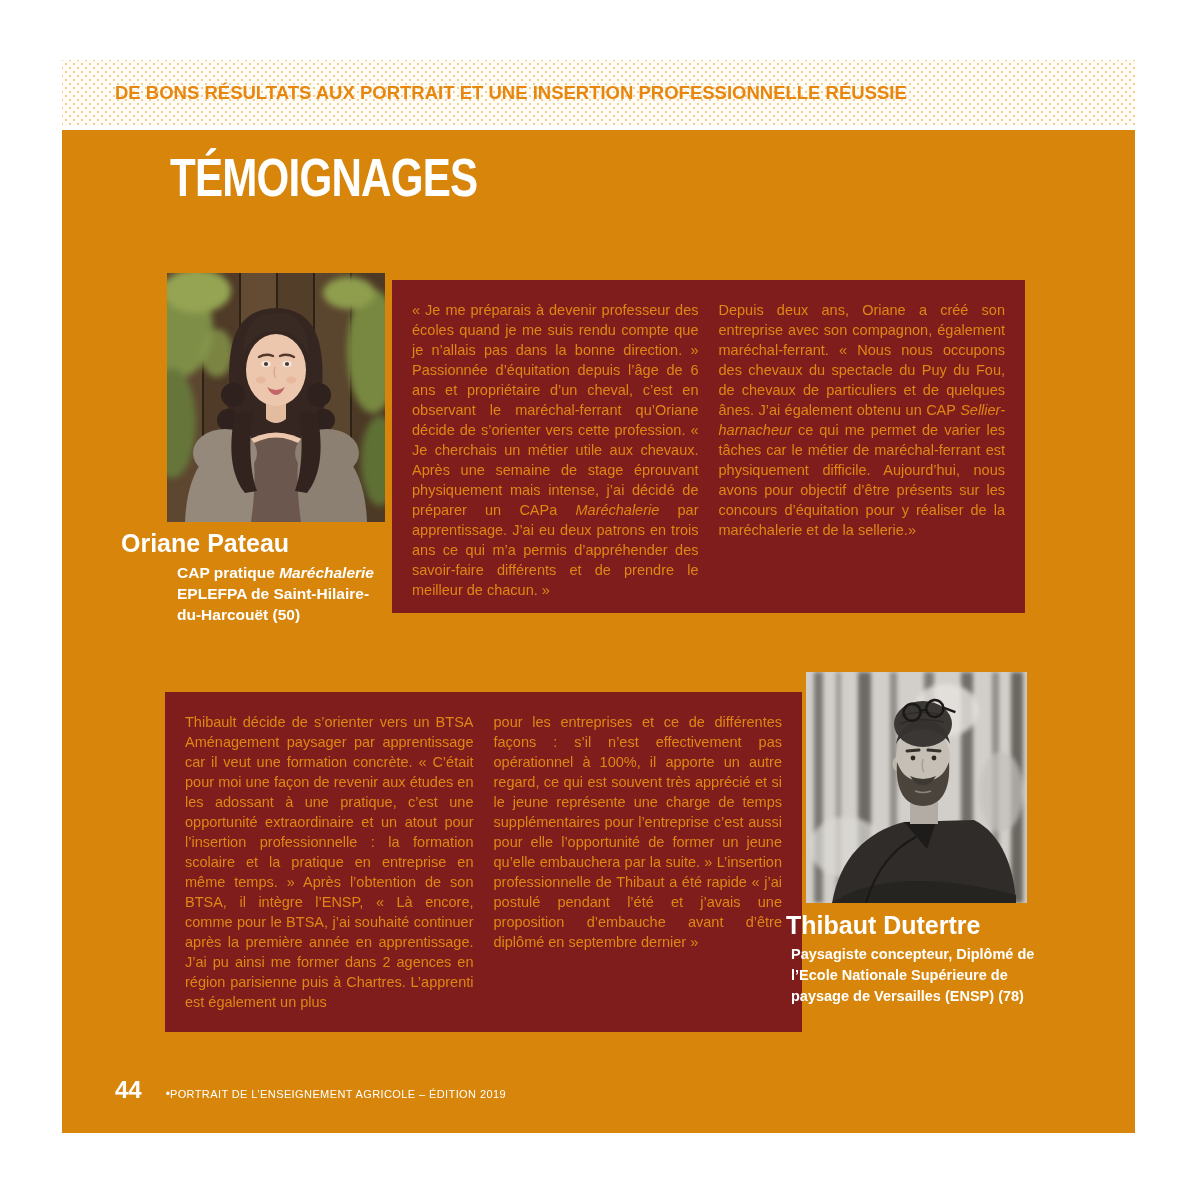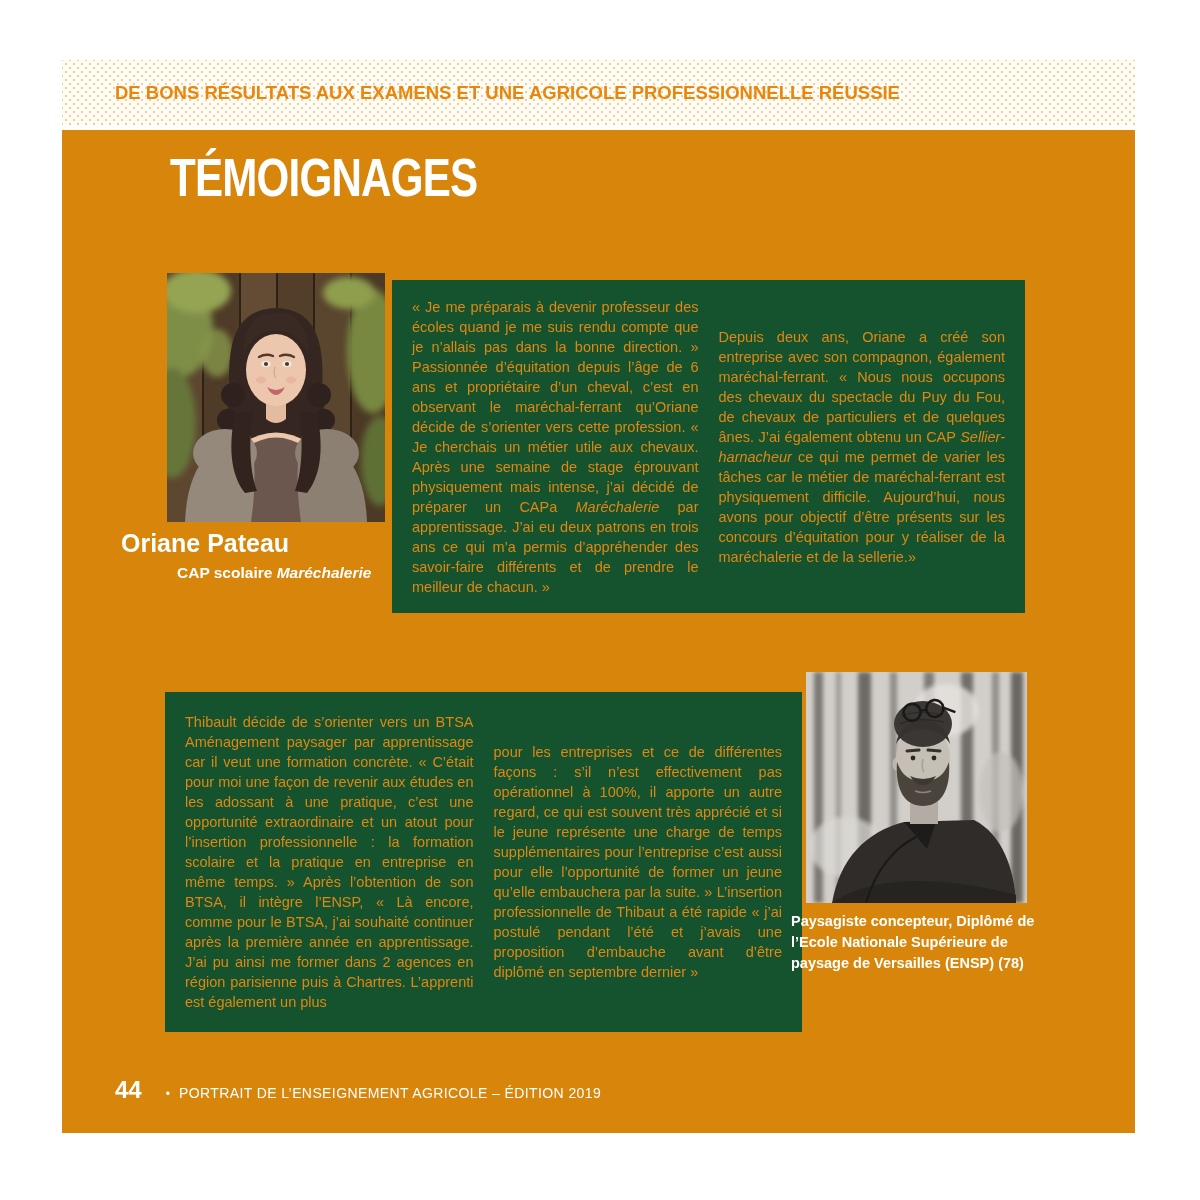--- a/index.html
+++ b/index.html
@@ -29,22 +29,22 @@
   .title{
     position:absolute;left:108px;top:16px;margin:0;color:#ffffff;
     font-size:54px;font-weight:bold;letter-spacing:-1px;
     transform:scaleX(0.78);transform-origin:left top;white-space:nowrap;
   }
   .photo{position:absolute;line-height:0;margin:0;}
   .photo svg{display:block;}
   .photo1{left:105px;top:143px;width:218px;height:249px;}
   .photo2{left:744px;top:542px;width:221px;height:231px;}
   .cream{
-    position:absolute;background:#14532d;box-sizing:border-box;
-    display:flex;gap:20px;padding:34px 20px;align-items:center;
+    position:absolute;background:#7f1d1d;box-sizing:border-box;
+    display:flex;gap:20px;padding:20px 20px;
   }
   .cream1{left:330px;top:150px;width:633px;height:333px;}
   .cream2{left:103px;top:542px;width:637px;height:340px;margin-top:20px;}
   .col{
     flex:1;color:#df8714;font-size:14.5px;line-height:20px;
     text-align:justify;
   }
   .col em{font-style:italic;}
   .cap{position:absolute;text-align:left;color:#ffffff;}
   .cap1{left:59px;top:399px;width:310px;}
@@ -53,29 +53,29 @@
   .cap .ln{font-weight:bold;font-size:15px;line-height:21px;margin:0 auto;}
   .cap1 .ln{width:198px;font-size:15.5px;}
   .cap2 .ln{width:250px;font-size:14.5px;}
   .cap .ln em{font-style:italic;}
   .footerrow{
     position:absolute;left:53px;top:946px;display:flex;align-items:baseline;
     color:#ffffff;
   }
   .pgnum{font-size:24px;font-weight:bold;}
   .fbullet{font-size:12px;margin-left:24px;}
-  .ftext{font-size:14px;margin-left:9px;letter-spacing:0.4px;white-space:nowrap;}
+  .ftext{font-size:11px;letter-spacing:0.4px;white-space:nowrap;}
 </style>
 </head>
 <body>
 
 <div class="page">
 
   <div class="band">
-    <span class="eyebrow">DE BONS RÉSULTATS AUX EXAMENS ET UNE AGRICOLE PROFESSIONNELLE RÉUSSIE</span>
+    <span class="eyebrow">DE BONS RÉSULTATS AUX PORTRAIT ET UNE INSERTION PROFESSIONNELLE RÉUSSIE</span>
   </div>
 
   <div class="orange">
 
     <h1 class="title">TÉMOIGNAGES</h1>
 
     <figure class="photo photo1">
       <svg width="218" height="249" viewBox="0 0 218 249">
         <defs>
           <filter id="blA" x="-40%" y="-40%" width="180%" height="180%">
@@ -145,21 +145,21 @@
         <ellipse cx="124" cy="107" rx="5" ry="3.4" fill="#e5ac92" opacity="0.55"></ellipse>
         <path d="M100 114 Q109 120 118 114 Q114 122 109 122 Q104 122 100 114 Z" fill="#c2666a"></path>
 
         <path d="M68 140 C60 180 66 205 78 220 L90 218 C82 196 82 164 86 138 Z" fill="#32231f"></path>
         <path d="M150 140 C158 180 152 205 140 220 L128 218 C136 196 136 164 132 138 Z" fill="#32231f"></path>
       </svg>
     </figure>
 
     <div class="cap cap1">
       <div class="nm">Oriane Pateau</div>
-      <div class="ln"><span>CAP scolaire </span><em>Maréchalerie</em><br></div>
+      <div class="ln"><span>CAP pratique </span><em>Maréchalerie</em><br><span>EPLEFPA de Saint-Hilaire-du-Harcouët (50)</span></div>
     </div>
 
     <div class="cream cream1">
       <div class="col"><span>« Je me préparais à devenir professeur des écoles quand je me suis rendu compte que je n’allais pas dans la bonne direction. » Passionnée d’équitation depuis l’âge de 6 ans et propriétaire d’un cheval, c’est en observant le maréchal-ferrant qu’Oriane décide de s’orienter vers cette profession. « Je cherchais un métier utile aux chevaux. Après une semaine de stage éprouvant physiquement mais intense, j’ai décidé de préparer un CAPa </span><em>Maréchalerie</em><span> par apprentissage. J’ai eu deux patrons en trois ans ce qui m’a permis d’appréhender des savoir-faire différents et de prendre le meilleur de chacun. »</span></div>
       <div class="col"><span>Depuis deux ans, Oriane a créé son entreprise avec son compagnon, également maréchal-ferrant. « Nous nous occupons des chevaux du spectacle du Puy du Fou, de chevaux de particuliers et de quelques ânes. J’ai également obtenu un CAP </span><em>Sellier-harnacheur</em><span> ce qui me permet de varier les tâches car le métier de maréchal-ferrant est physiquement difficile. Aujourd’hui, nous avons pour objectif d’être présents sur les concours d’équitation pour y réaliser de la maréchalerie et de la sellerie.»</span></div>
     </div>
 
     <div class="cream cream2">
       <div class="col"><span>Thibault décide de s’orienter vers un BTSA Aménagement paysager par apprentissage car il veut une formation concrète. « C’était pour moi une façon de revenir aux études en les adossant à une pratique, c’est une opportunité extraordinaire et un atout pour l’insertion professionnelle : la formation scolaire et la pratique en entreprise en même temps. » Après l’obtention de son BTSA, il intègre l’ENSP, « Là encore, comme pour le BTSA, j’ai souhaité continuer après la première année en apprentissage. J’ai pu ainsi me former dans 2 agences en région parisienne puis à Chartres. L’apprenti est également un plus</span></div>
       <div class="col"><span>pour les entreprises et ce de différentes façons : s’il n’est effectivement pas opérationnel à 100%, il apporte un autre regard, ce qui est souvent très apprécié et si le jeune représente une charge de temps supplémentaires pour l’entreprise c’est aussi pour elle l’opportunité de former un jeune qu’elle embauchera par la suite. » L’insertion professionnelle de Thibaut a été rapide « j’ai postulé pendant l’été et j’avais une proposition d’embauche avant d’être diplômé en septembre dernier »</span></div>
@@ -215,20 +215,21 @@
         <circle cx="128" cy="86" r="2.4" fill="#2c2925"></circle>
         <path d="M117 87 Q115 97 118 100" stroke="#a8a199" stroke-width="1.6" fill="none"></path>
 
         <path d="M91 90 C89 120 100 134 117 134 C134 134 145 120 143 90 C138 104 130 109 117 109 C104 109 96 104 91 90 Z" fill="#4b443d"></path>
         <path d="M104 104 Q117 110 130 104 Q124 114 117 113 Q110 114 104 104 Z" fill="#3e3832"></path>
         <path d="M109 119 Q117 122 125 119" stroke="#8a8379" stroke-width="1.6" fill="none"></path>
       </svg>
     </figure>
 
     <div class="cap cap2">
+      <div class="nm">Thibaut Dutertre</div>
       <div class="ln">Paysagiste concepteur, Diplômé de l’Ecole Nationale Supérieure de paysage de Versailles (ENSP) (78)</div>
     </div>
 
     <div class="footerrow">
       <span class="pgnum">44</span>
       <span class="fbullet">•</span>
       <span class="ftext">PORTRAIT DE L’ENSEIGNEMENT AGRICOLE – ÉDITION 2019</span>
     </div>
 
   </div>

